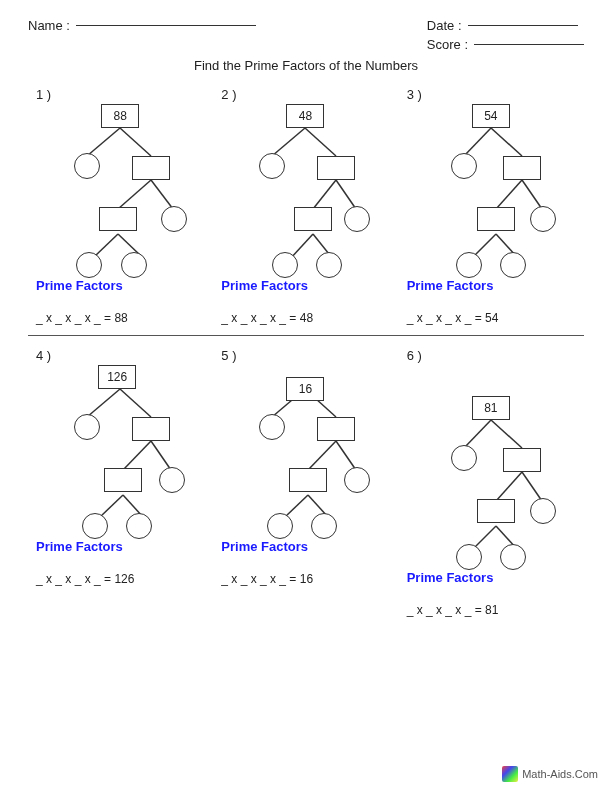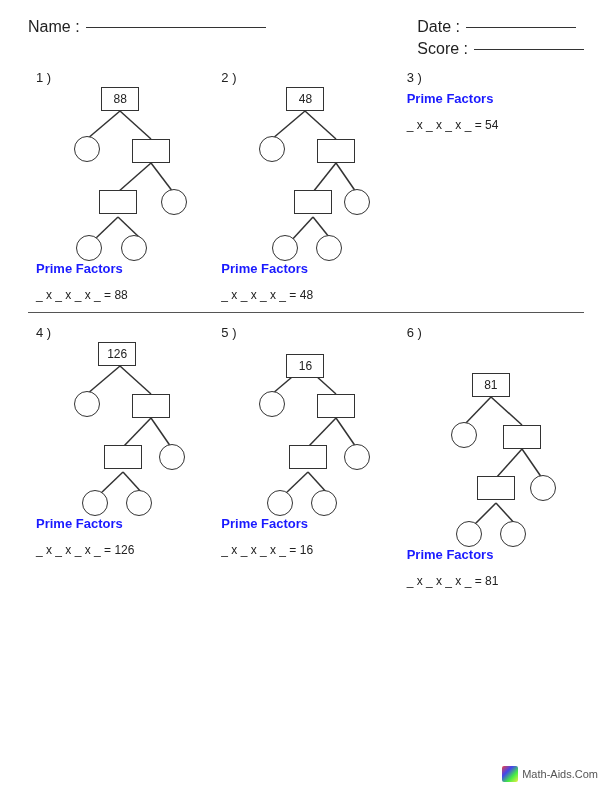--- a/index.html
+++ b/index.html
@@ -29,21 +29,21 @@
     }
     .header-left, .header-right {
       display: flex;
       flex-direction: column;
       gap: 4px;
     }
     .header-line {
       display: flex;
       align-items: center;
       gap: 6px;
-      font-size: 16px;
+      font-size: 13px;
     }
     .header-line-underline {
       display: inline-block;
       width: 180px;
       border-bottom: 1px solid #333;
     }
     .header-right .header-line-underline {
       width: 110px;
     }
 
@@ -120,21 +120,21 @@
       margin-top: 4px;
       text-align: center;
       align-self: flex-start;
       margin-left: 4px;
     }
     .prime-equation {
       font-size: 12px;
       color: #222;
       align-self: flex-start;
       margin-left: 4px;
-      margin-top: 12px;
+      margin-top: 18px;
     }
 
     .watermark {
       position: absolute;
       bottom: 10px;
       right: 14px;
       font-size: 11px;
       color: #555;
       display: flex;
       align-items: center;
@@ -179,20 +179,21 @@
         <span>Date :</span>
         <span class="header-line-underline"></span>
       </div>
       <div class="header-line">
         <span>Score :</span>
         <span class="header-line-underline"></span>
       </div>
     </div>
   </div>
 
+  <div class="title">Find the Prime Factors of the Numbers</div>
 
   <div class="problems-grid">
 
     <div class="problem">
       <div class="problem-number">1 )</div>
       <div style="position:relative; width:155px; height:170px;">
         <svg width="155" height="170" class="tree-svg" style="position:absolute;top:0;left:0;">
 
           <line x1="77" y1="24" x2="44" y2="52"></line>
 
@@ -240,20 +241,37 @@
         <div class="node node-circle" style="left:116px;top:102px;"></div>
         <div class="node node-circle" style="left:44px;top:148px;"></div>
         <div class="node node-circle" style="left:88px;top:148px;"></div>
       </div>
       <div class="prime-label">Prime Factors</div>
       <div class="prime-equation">_ x _ x _ x _ = 48</div>
     </div>
 
     <div class="problem">
       <div class="problem-number">3 )</div>
+      <div style="position:relative; width:155px; height:170px;">
+        <svg width="155" height="170" class="tree-svg" style="position:absolute;top:0;left:0;">
+          <line x1="77" y1="24" x2="50" y2="52"></line>
+          <line x1="77" y1="24" x2="108" y2="52"></line>
+          <line x1="108" y1="76" x2="82" y2="105"></line>
+          <line x1="108" y1="76" x2="128" y2="105"></line>
+          <line x1="82" y1="130" x2="60" y2="152"></line>
+          <line x1="82" y1="130" x2="102" y2="152"></line>
+        </svg>
+        <div class="node node-box" style="left:58px;top:0px;">54</div>
+        <div class="node node-circle" style="left:37px;top:49px;"></div>
+        <div class="node node-box" style="left:89px;top:52px;"></div>
+        <div class="node node-box" style="left:63px;top:103px;"></div>
+        <div class="node node-circle" style="left:116px;top:102px;"></div>
+        <div class="node node-circle" style="left:42px;top:148px;"></div>
+        <div class="node node-circle" style="left:86px;top:148px;"></div>
+      </div>
       <div class="prime-label">Prime Factors</div>
       <div class="prime-equation">_ x _ x _ x _ = 54</div>
     </div>
   </div>
 
   <hr class="divider">
 
   <div class="problems-grid">
 
     <div class="problem">

